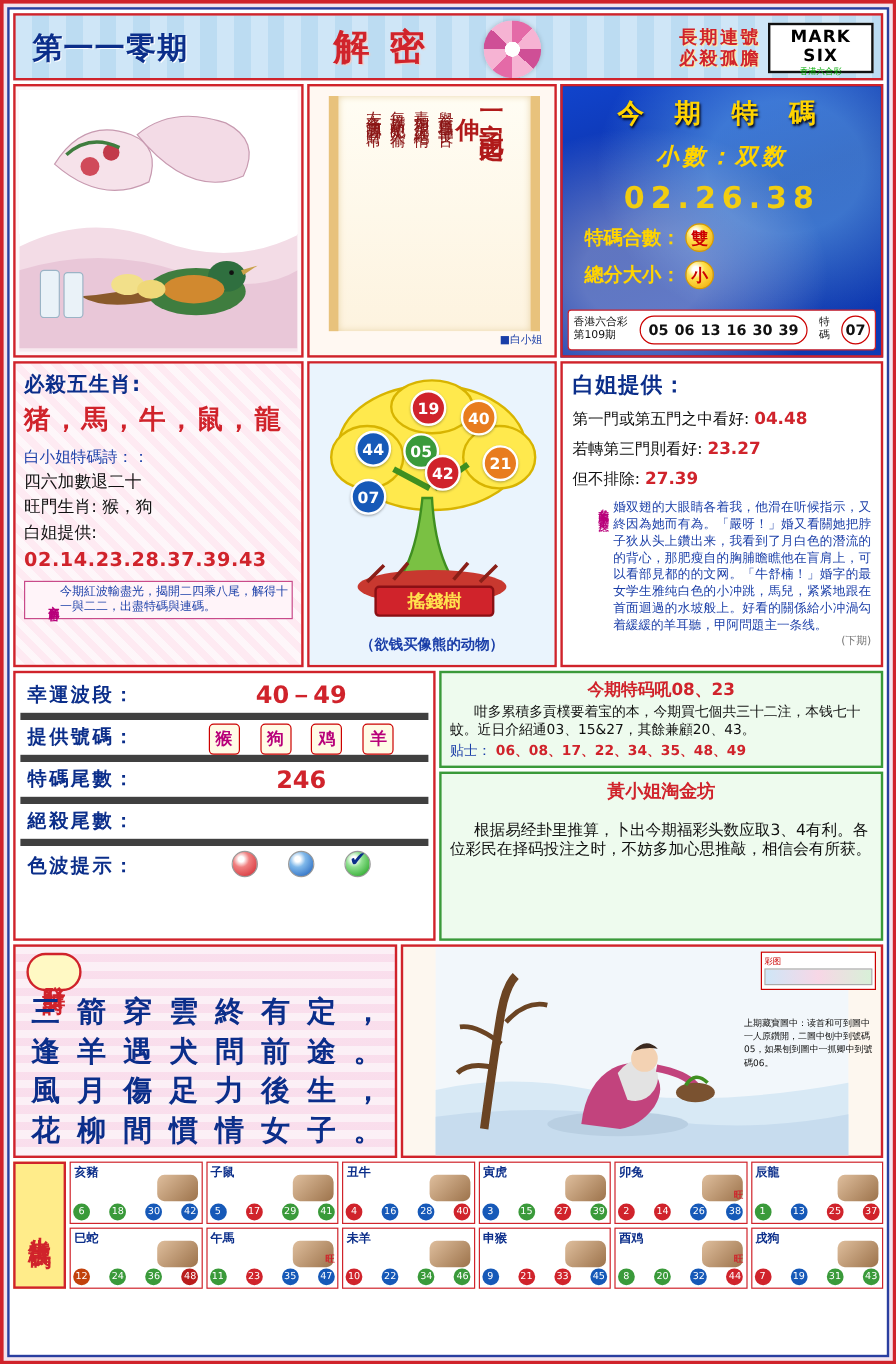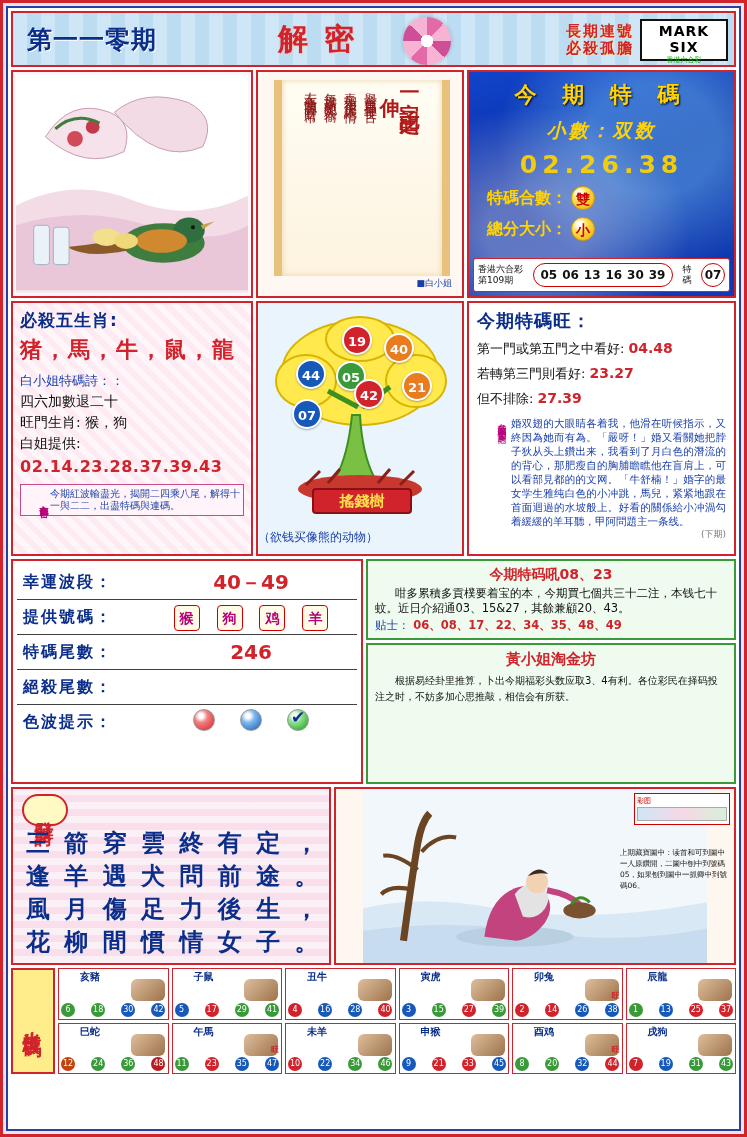--- a/index.html
+++ b/index.html
@@ -183,35 +183,35 @@
   .tball {
     position:absolute; width:30px; height:30px; border-radius:50%;
     color:#fff; font-size:13px; font-weight:bold; text-align:center; line-height:30px;
     border:2px solid #fff; box-shadow:0 1px 2px rgba(0,0,0,.3);
   }
   .tree-btn {
     position:absolute; left:54px; bottom:40px; width:100px; height:26px;
     background:#d0232b; border:2px solid #8a0f14; border-radius:4px;
     color:#ffe14d; font-size:15px; font-weight:bold; text-align:center; line-height:22px;
   }
-  .tree-cap { position:absolute; left:0; right:0; bottom:8px; text-align:left; font-size:12px; color:#1a3ea8;}
+  .tree-cap { position:absolute; left:0; right:0; bottom:8px; text-align:center; font-size:12px; color:#1a3ea8;font-weight:bold;}
 
   .p-hot { flex:1; background:#fff; padding:6px 8px; }
   .h-t { font-size:18px; color:#0b2e8a; font-weight:bold; letter-spacing:1px;}
   .h-l { font-size:13px; color:#111; margin-top:7px;}
   .h-l b { color:#d0232b; font-size:14px;}
   .h-body { margin-top:8px; display:flex; gap:4px; }
   .h-body .vtag { width:30px; font-size:9px; color:#b8007a; writing-mode:vertical-rl; letter-spacing:1px; line-height:11px;}
   .h-body .btext { flex:1; font-size:10.5px; line-height:14px; color:#1a3ea8; text-align:justify;}
   .h-sig { text-align:right; font-size:9px; color:#777; }
 
   
   .row3 { display:flex; margin: 0 3px 3px; height: 225px; gap:3px; }
   .p-lucky { width: 352px; border:2px solid #d0232b; background:#fff; padding:4px; }
-  .lrow { display:flex; align-items:center; border-bottom:1px solid #404040; height:35px;}
+  .lrow { display:flex; align-items:center; border-bottom:6px solid #404040; height:35px;}
   .lrow:last-child { border-bottom:none; }
   .lrow .lb { width:128px; font-size:16px; font-weight:bold; color:#0b2e8a; letter-spacing:2px; padding-left:6px;}
   .lrow .lv { flex:1; text-align:center; font-size:20px; font-weight:bold; color:#d0232b; }
   .zodiac-chip {
     display:inline-block; width:26px; height:26px; line-height:24px; text-align:center;
     border:1px solid #c00; border-radius:4px; background:#fffbe6;
     font-size:14px; color:#b8007a; margin:0 5px; font-weight:bold;
   }
   .cball { display:inline-block; width:22px;height:22px;border-radius:50%; margin:0 9px; border:1px solid #999;}
   .cball.red { background: radial-gradient(circle at 35% 30%, #fff 0 12%, #f08080 35%, #d0232b 100%); }
@@ -220,21 +220,21 @@
   .cball.green::after{content:"✔"; position:absolute; left:3px; top:-3px; color:#0b2e8a; font-size:17px;}
 
   .col-right { flex:1; display:flex; flex-direction:column; gap:3px; }
   .p-box1 { border:2px solid #3a9a3a; background:#eefbee; padding:5px 7px; }
   .b1-t { text-align:center; color:#d0232b; font-weight:bold; font-size:14px;}
   .b1-b { font-size:11.5px; line-height:15px; color:#111; text-indent:20px; margin-top:2px;}
   .b1-c { font-size:11.5px; line-height:15px; color:#1a3ea8; margin-top:2px;}
   .b1-c b { color:#d0232b; }
   .p-box2 { border:2px solid #3a9a3a; background:#eefbee; padding:5px 7px; flex:1;}
   .b2-t { text-align:center; color:#d0232b; font-weight:bold; font-size:15px;}
-  .b2-b { font-size:10px; line-height:16px; color:#111; text-indent:20px; margin-top:4px;}
+  .b2-b { font-size:13px; line-height:16px; color:#111; text-indent:20px; margin-top:16px;}
 
   
   .row4 { display:flex; margin: 0 3px 3px; height: 178px; gap:3px; }
   .p-verse { width: 320px; border:2px solid #d0232b; background:#f9e4ef;
      background-image: repeating-linear-gradient(0deg, rgba(255,255,255,.45) 0 7px, rgba(250,215,233,.45) 7px 14px);
      display:flex; align-items:flex-start; padding:5px;flex-direction:column;}
   .verse-badge {
     width:46px; height:130px; margin-left:4px;
     border:2px solid #d0232b; border-radius:24px; background:#fff9c4;
     color:#d0232b; font-size:19px; font-weight:bold;
@@ -251,21 +251,21 @@
     background:linear-gradient(90deg,#cfe6f7,#f7d7e6,#d8f0d8); border:1px solid #aaa;}
   .pic-txt { position:absolute; right:4px; top:58px; width:110px; font-size:7.5px; line-height:11px; color:#111;}
 
   
   .row5 { display:flex; margin: 0 3px 4px; height: 106px; gap:3px; }
   .zleft { width:44px; border:2px solid #d0232b; background:#ffec8a;
      display:flex; align-items:center; justify-content:center;}
   .zleft span { writing-mode:vertical-rl; font-size:19px; font-weight:bold; color:#d0232b; letter-spacing:3px;}
   .zgrid { flex:1; display:grid; grid-template-columns:repeat(6,1fr); grid-template-rows:1fr 1fr; gap:3px;}
   .zcell { border:1px solid #d0232b; background:#fff; position:relative; padding:1px;}
-  .zcell .zn { font-size:10px; color:#0b2e8a; font-weight:bold; padding-left:20px;}
+  .zcell .zn { font-size:10px; color:#0b2e8a; font-weight:bold; padding-left:2px;}
   .zcell .zb { position:absolute; bottom:2px; left:2px; right:2px; display:flex; gap:2px; justify-content:space-between;}
   .zb i {
     width:14px;height:14px;border-radius:50%; font-style:normal;
     font-size:8px; color:#fff; text-align:center; line-height:14px; display:inline-block;
   }
   .zcell .zanim { position:absolute; right:3px; top:10px; width:34px; height:22px; border-radius:6px;
      background:linear-gradient(135deg,#d9b38c,#8b5a2b); opacity:.85;}
   .zcell .ztag { position:absolute; right:2px; bottom:18px; font-size:8px; color:#d0232b; font-weight:bold;}
 </style>
 </head>
@@ -401,21 +401,21 @@
       <div class="tball" style="left:38px;top:56px;background:#1659b8">44</div>
       <div class="tball" style="left:78px;top:58px;background:#3a9a3a">05</div>
       <div class="tball" style="left:96px;top:76px;background:#d0232b">42</div>
       <div class="tball" style="left:144px;top:68px;background:#e87c1e">21</div>
       <div class="tball" style="left:34px;top:96px;background:#1659b8">07</div>
       <div class="tree-btn">搖錢樹</div>
       <div class="tree-cap">（欲钱买像熊的动物）</div>
     </div>
 
     <div class="panel p-hot">
-      <div class="h-t">今期特碼旺：</div>
+      <div class="h-t">白姐提供：</div>
       <div class="h-l">
         <span>第一門或第五門之中看好:</span>
         <b>04.48</b>
       </div>
       <div class="h-l">
         <span>若轉第三門則看好:</span>
         <b>23.27</b>
       </div>
       <div class="h-l">
         <span>但不排除:</span>

